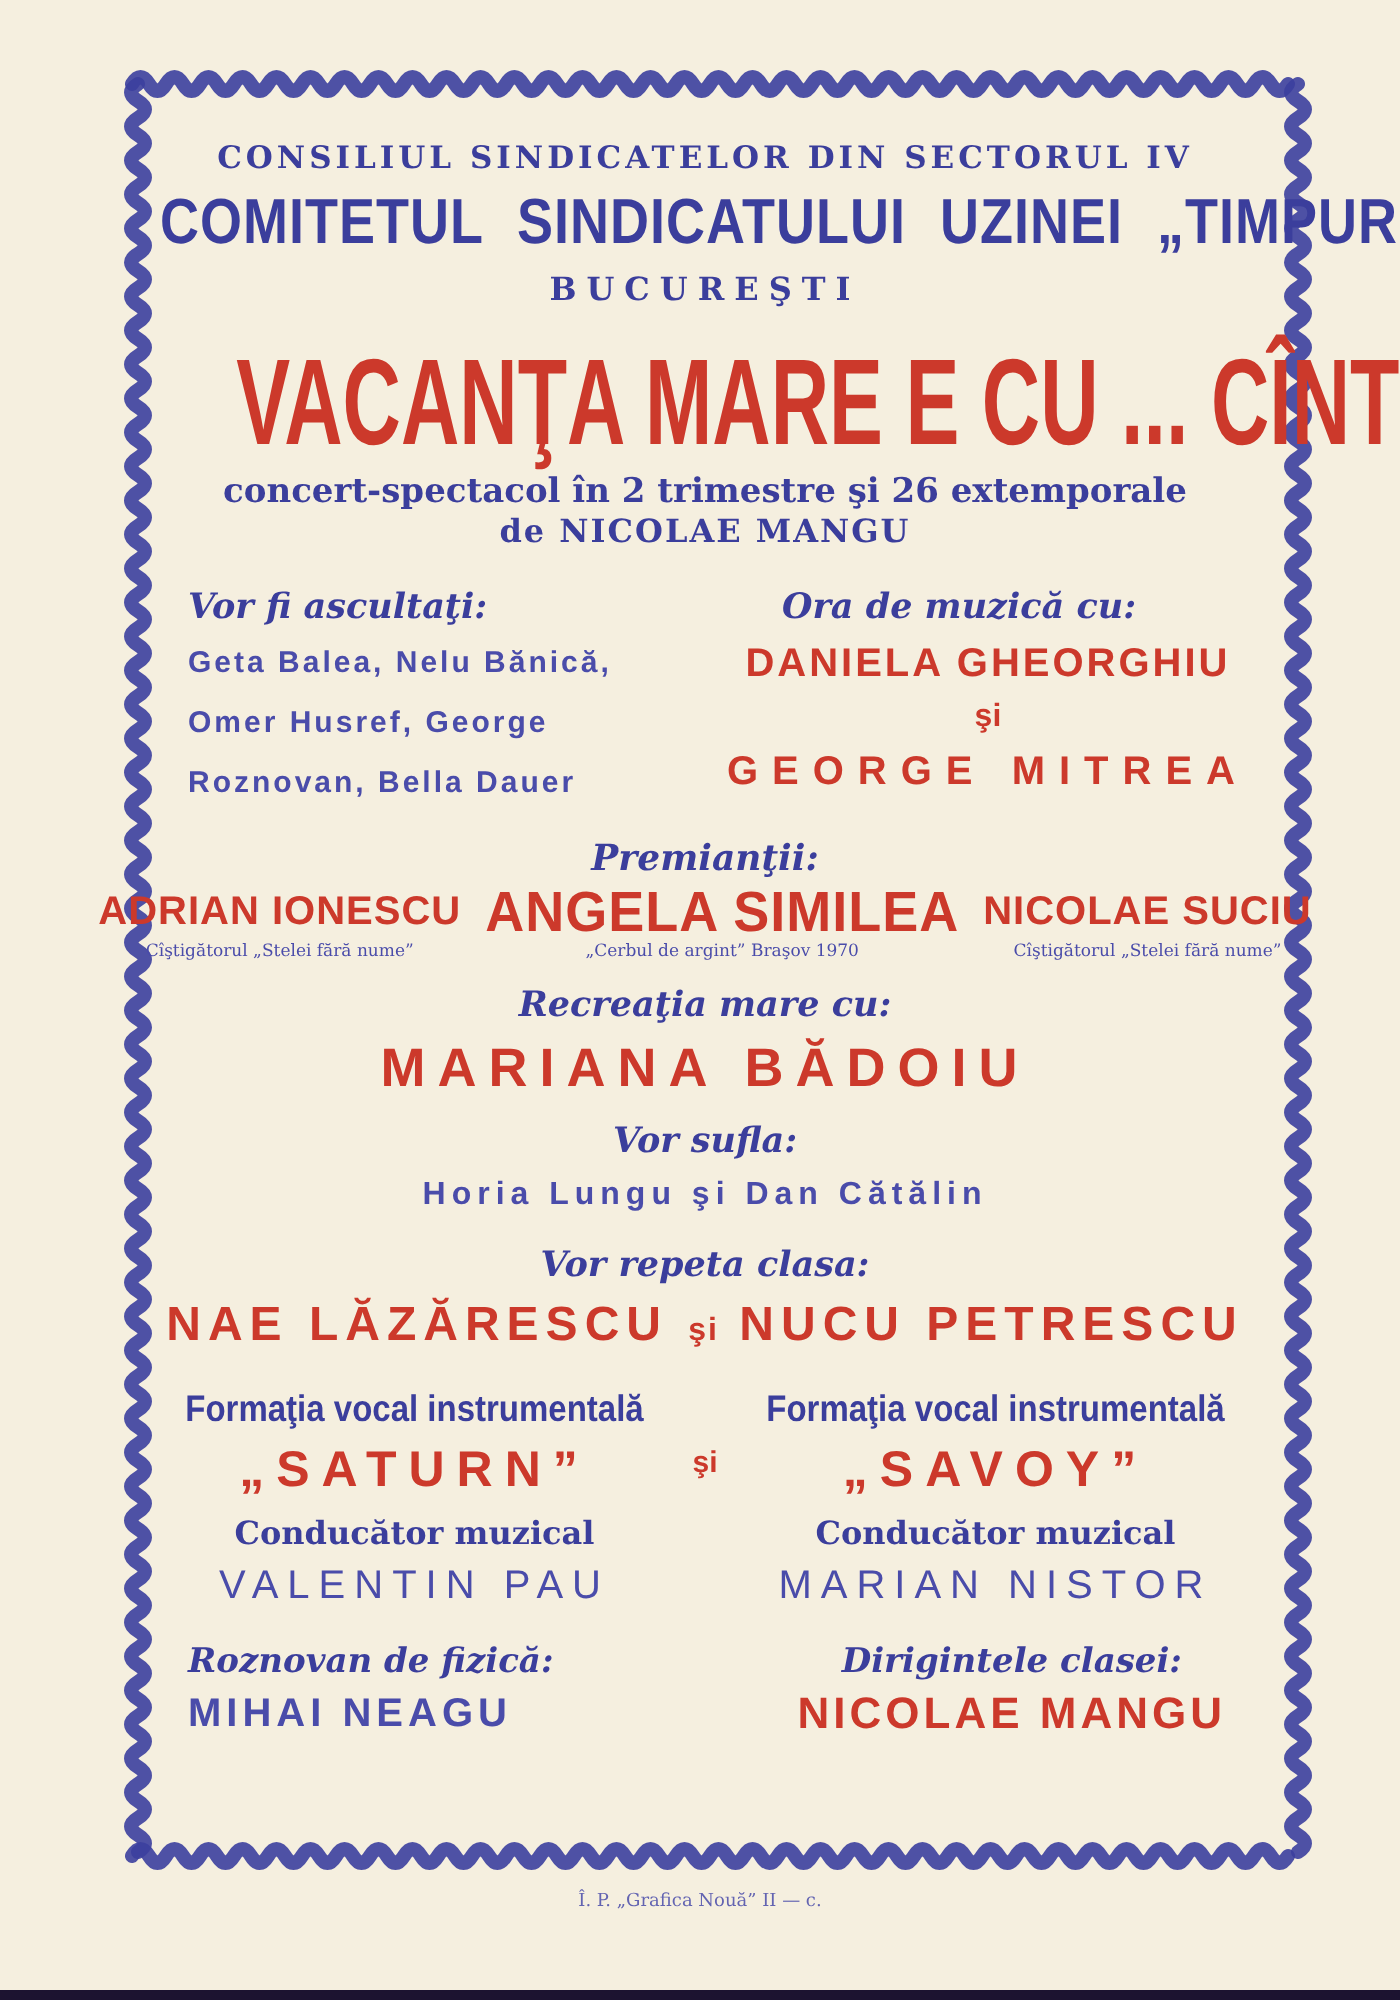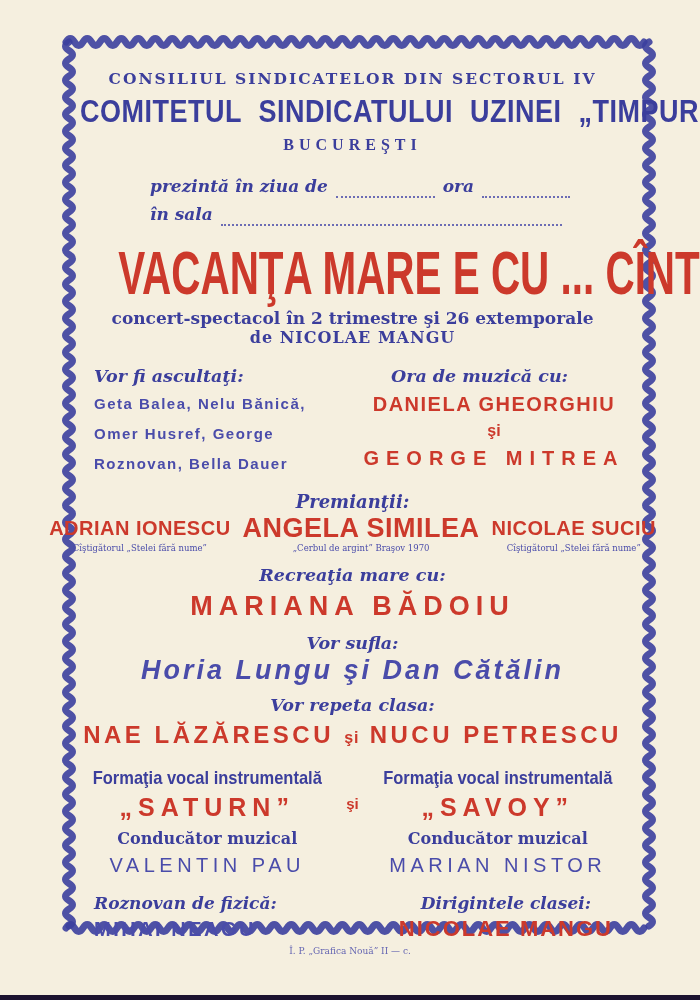--- a/index.html
+++ b/index.html
@@ -22,21 +22,21 @@
 
   .content{position:absolute;left:80px;top:0;width:545px;text-align:center;}
 
   .serifb{font-family:"DejaVu Serif","Liberation Serif",serif;font-weight:700;}
   .ital{font-family:"DejaVu Serif","Liberation Serif",serif;font-style:italic;font-weight:700;color:var(--blue);}
   .red{color:var(--red);}
 
   .council{margin-top:70px;font-size:15.5px;letter-spacing:2px;line-height:18px;color:var(--blue);}
   .committee{margin-top:7px;font-size:27px;font-weight:700;letter-spacing:.5px;word-spacing:9px;
     line-height:32px;transform:scaleY(1.18);transform-origin:center;white-space:nowrap;color:var(--blue);}
-  .city{margin-top:9px;font-size:16px;letter-spacing:5px;line-height:18px;color:var(--blue);font-family:Liberation Serif, serif;}
+  .city{margin-top:9px;font-size:16px;letter-spacing:5px;line-height:18px;color:var(--blue);}
 
   .presents{margin:20px 0 0 70px;width:420px;font-size:17px;line-height:24px;text-align:left;}
   .presents .row{display:flex;align-items:flex-end;margin-bottom:4px;}
   .dotted{border-bottom:2px dotted var(--blue-soft);height:16px;opacity:.8;}
   .fill{flex:1;margin:0 8px;}
   .fix85{width:88px;margin-left:8px;}
 
   .main-title{margin-top:16px;font-size:47px;font-weight:700;line-height:62px;white-space:nowrap;
     transform:scale(.86,1.3);transform-origin:center;letter-spacing:0;color:var(--red);}
   .subtitle{margin-top:4px;font-size:17px;line-height:20px;color:var(--blue);}
@@ -53,21 +53,21 @@
 
   .premi-label{margin-top:12px;font-size:18px;}
   .awardees{display:flex;justify-content:center;align-items:flex-end;margin-top:2px;}
   .awardee{padding:0 6px;}
   .awardee .nm{font-weight:700;white-space:nowrap;}
   .awardee.small .nm{font-size:20px;line-height:28px;letter-spacing:.5px;}
   .awardee.big .nm{font-size:27px;line-height:28px;letter-spacing:.5px;transform:scaleY(1.05);}
   .awardee .cap{font-family:"DejaVu Serif","Liberation Serif",serif;font-size:8.5px;line-height:12px;color:var(--blue-soft);white-space:nowrap;}
 
   .recess-name{font-size:27px;font-weight:700;letter-spacing:6px;line-height:36px;}
-  .prompt-names{font-size:27px;font-weight:700;letter-spacing:3px;line-height:28px;color:var(--blue-soft);font-style:italic;}
+  .prompt-names{font-size:16px;font-weight:700;letter-spacing:3px;line-height:28px;color:var(--blue-soft);}
   .repeat-names{font-size:24px;font-weight:700;letter-spacing:3.5px;line-height:34px;white-space:nowrap;}
   .repeat-names .conj-sm{font-size:16px;letter-spacing:1px;}
 
   .bands{display:flex;margin-top:10px;}
   .band{flex:1;}
   .band-conj{width:36px;padding-top:30px;font-size:15px;font-weight:700;}
   .band-intro{font-size:16.5px;font-weight:700;line-height:24px;transform:scaleY(1.12);transform-origin:center;white-space:nowrap;color:var(--blue);}
   .band-name{font-size:25px;font-weight:700;letter-spacing:6px;line-height:36px;white-space:nowrap;}
   .band-role{font-size:16px;line-height:24px;margin-top:2px;color:var(--blue);}
   .band-leader{font-size:20px;font-weight:400;letter-spacing:4.5px;line-height:28px;color:var(--blue-soft);white-space:nowrap;}
@@ -93,32 +93,20 @@
       <path d="M69,42 q-7,4.25 0,8.5 q7,4.25 0,8.5 q-7,4.25 0,8.5 q7,4.25 0,8.5 q-7,4.25 0,8.5 q7,4.25 0,8.5 q-7,4.25 0,8.5 q7,4.25 0,8.5 q-7,4.25 0,8.5 q7,4.25 0,8.5 q-7,4.25 0,8.5 q7,4.25 0,8.5 q-7,4.25 0,8.5 q7,4.25 0,8.5 q-7,4.25 0,8.5 q7,4.25 0,8.5 q-7,4.25 0,8.5 q7,4.25 0,8.5 q-7,4.25 0,8.5 q7,4.25 0,8.5 q-7,4.25 0,8.5 q7,4.25 0,8.5 q-7,4.25 0,8.5 q7,4.25 0,8.5 q-7,4.25 0,8.5 q7,4.25 0,8.5 q-7,4.25 0,8.5 q7,4.25 0,8.5 q-7,4.25 0,8.5 q7,4.25 0,8.5 q-7,4.25 0,8.5 q7,4.25 0,8.5 q-7,4.25 0,8.5 q7,4.25 0,8.5 q-7,4.25 0,8.5 q7,4.25 0,8.5 q-7,4.25 0,8.5 q7,4.25 0,8.5 q-7,4.25 0,8.5 q7,4.25 0,8.5 q-7,4.25 0,8.5 q7,4.25 0,8.5 q-7,4.25 0,8.5 q7,4.25 0,8.5 q-7,4.25 0,8.5 q7,4.25 0,8.5 q-7,4.25 0,8.5 q7,4.25 0,8.5 q-7,4.25 0,8.5 q7,4.25 0,8.5 q-7,4.25 0,8.5 q7,4.25 0,8.5 q-7,4.25 0,8.5 q7,4.25 0,8.5 q-7,4.25 0,8.5 q7,4.25 0,8.5 q-7,4.25 0,8.5 q7,4.25 0,8.5 q-7,4.25 0,8.5 q7,4.25 0,8.5 q-7,4.25 0,8.5 q7,4.25 0,8.5 q-7,4.25 0,8.5 q7,4.25 0,8.5 q-7,4.25 0,8.5 q7,4.25 0,8.5 q-7,4.25 0,8.5 q7,4.25 0,8.5 q-7,4.25 0,8.5 q7,4.25 0,8.5 q-7,4.25 0,8.5 q7,4.25 0,8.5 q-7,4.25 0,8.5 q7,4.25 0,8.5 q-7,4.25 0,8.5 q7,4.25 0,8.5 q-7,4.25 0,8.5 q7,4.25 0,8.5 q-7,4.25 0,8.5 q7,4.25 0,8.5 q-7,4.25 0,8.5 q7,4.25 0,8.5 q-7,4.25 0,8.5 q7,4.25 0,8.5 q-7,4.25 0,8.5 q7,4.25 0,8.5 q-7,4.25 0,8.5 q7,4.25 0,8.5 q-7,4.25 0,8.5 q7,4.25 0,8.5 q-7,4.25 0,8.5 q7,4.25 0,8.5 q-7,4.25 0,8.5 q7,4.25 0,8.5 q-7,4.25 0,8.5 q7,4.25 0,8.5 q-7,4.25 0,8.5 q7,4.25 0,8.5 q-7,4.25 0,8.5 q7,4.25 0,8.5 q-7,4.25 0,8.5 q7,4.25 0,8.5 q-7,4.25 0,8.5 q7,4.25 0,8.5"></path>
       <path d="M649,42 q-7,4.25 0,8.5 q7,4.25 0,8.5 q-7,4.25 0,8.5 q7,4.25 0,8.5 q-7,4.25 0,8.5 q7,4.25 0,8.5 q-7,4.25 0,8.5 q7,4.25 0,8.5 q-7,4.25 0,8.5 q7,4.25 0,8.5 q-7,4.25 0,8.5 q7,4.25 0,8.5 q-7,4.25 0,8.5 q7,4.25 0,8.5 q-7,4.25 0,8.5 q7,4.25 0,8.5 q-7,4.25 0,8.5 q7,4.25 0,8.5 q-7,4.25 0,8.5 q7,4.25 0,8.5 q-7,4.25 0,8.5 q7,4.25 0,8.5 q-7,4.25 0,8.5 q7,4.25 0,8.5 q-7,4.25 0,8.5 q7,4.25 0,8.5 q-7,4.25 0,8.5 q7,4.25 0,8.5 q-7,4.25 0,8.5 q7,4.25 0,8.5 q-7,4.25 0,8.5 q7,4.25 0,8.5 q-7,4.25 0,8.5 q7,4.25 0,8.5 q-7,4.25 0,8.5 q7,4.25 0,8.5 q-7,4.25 0,8.5 q7,4.25 0,8.5 q-7,4.25 0,8.5 q7,4.25 0,8.5 q-7,4.25 0,8.5 q7,4.25 0,8.5 q-7,4.25 0,8.5 q7,4.25 0,8.5 q-7,4.25 0,8.5 q7,4.25 0,8.5 q-7,4.25 0,8.5 q7,4.25 0,8.5 q-7,4.25 0,8.5 q7,4.25 0,8.5 q-7,4.25 0,8.5 q7,4.25 0,8.5 q-7,4.25 0,8.5 q7,4.25 0,8.5 q-7,4.25 0,8.5 q7,4.25 0,8.5 q-7,4.25 0,8.5 q7,4.25 0,8.5 q-7,4.25 0,8.5 q7,4.25 0,8.5 q-7,4.25 0,8.5 q7,4.25 0,8.5 q-7,4.25 0,8.5 q7,4.25 0,8.5 q-7,4.25 0,8.5 q7,4.25 0,8.5 q-7,4.25 0,8.5 q7,4.25 0,8.5 q-7,4.25 0,8.5 q7,4.25 0,8.5 q-7,4.25 0,8.5 q7,4.25 0,8.5 q-7,4.25 0,8.5 q7,4.25 0,8.5 q-7,4.25 0,8.5 q7,4.25 0,8.5 q-7,4.25 0,8.5 q7,4.25 0,8.5 q-7,4.25 0,8.5 q7,4.25 0,8.5 q-7,4.25 0,8.5 q7,4.25 0,8.5 q-7,4.25 0,8.5 q7,4.25 0,8.5 q-7,4.25 0,8.5 q7,4.25 0,8.5 q-7,4.25 0,8.5 q7,4.25 0,8.5 q-7,4.25 0,8.5 q7,4.25 0,8.5 q-7,4.25 0,8.5 q7,4.25 0,8.5 q-7,4.25 0,8.5 q7,4.25 0,8.5 q-7,4.25 0,8.5 q7,4.25 0,8.5 q-7,4.25 0,8.5 q7,4.25 0,8.5 q-7,4.25 0,8.5 q7,4.25 0,8.5 q-7,4.25 0,8.5 q7,4.25 0,8.5 q-7,4.25 0,8.5 q7,4.25 0,8.5"></path>
     </svg>
 
   <div class="content">
 
     <div class="council serifb">CONSILIUL SINDICATELOR DIN SECTORUL IV</div>
     <div class="committee">COMITETUL SINDICATULUI UZINEI „TIMPURI NOI”</div>
     <div class="city serifb">BUCUREŞTI</div>
 
-    <div class="presents">
-      <div class="row">
-        <span class="ital">prezintă în ziua de</span>
-        <span class="dotted fill"></span>
-        <span class="ital">ora</span>
-        <span class="dotted fix85"></span>
-      </div>
-      <div class="row">
-        <span class="ital">în sala</span>
-        <span class="dotted fill"></span>
-      </div>
-    </div>
 
     <div class="main-title">VACANŢA MARE E CU ... CÎNTEC</div>
     <div class="subtitle serifb">concert-spectacol în 2 trimestre şi 26 extemporale</div>
     <div class="byline serifb">de NICOLAE MANGU</div>
 
     <div class="cols">
       <div class="col-left">
         <div class="ital label">Vor fi ascultaţi:</div>
         <div class="listen-line">Geta Balea, Nelu Bănică,</div>
         <div class="listen-line">Omer Husref, George</div>

